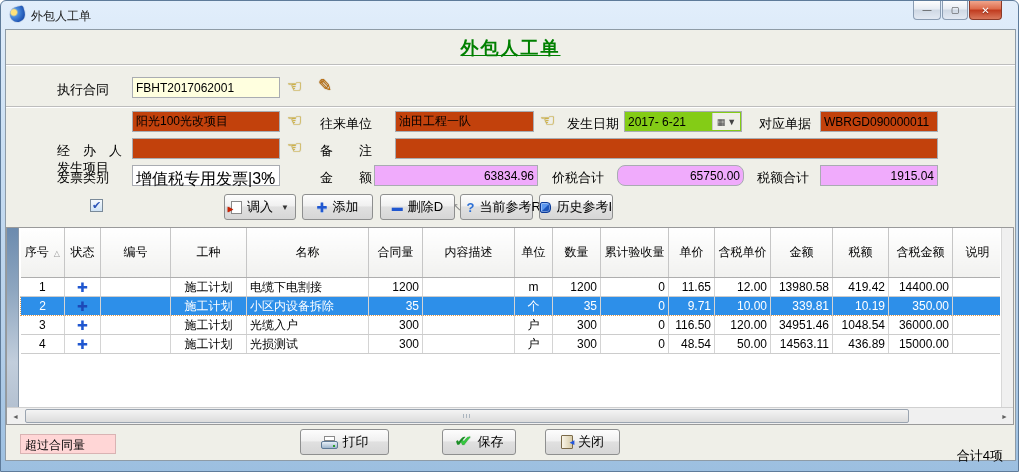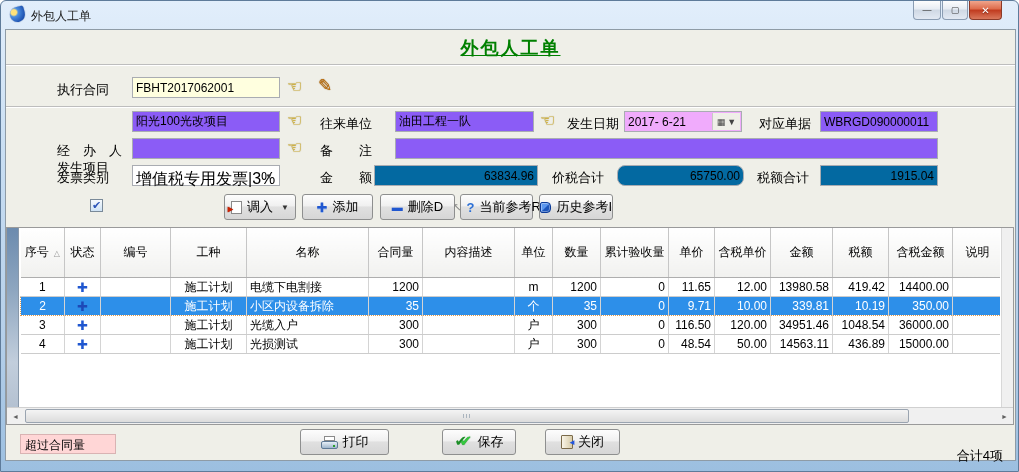--- a/index.html
+++ b/index.html
@@ -41,41 +41,41 @@
   [data-name="page-title"] {
     position:absolute; top:6px; left:0; right:0; text-align:center;
     color:#008000; font-size:18px; font-weight:bold; text-decoration:underline; letter-spacing:2px;
   }
   .sep { position:absolute; left:0; right:0; height:2px; border-top:1px solid #bdbdbd; border-bottom:1px solid #ffffff; }
   #sep1 { top:34px; }
   #sep2 { top:76px; }
 
   .lbl { position:absolute; font-size:13px; color:#000; white-space:nowrap; }
   .tbx {
-    position:absolute; height:21px; border:1px solid #a9acb2; background:#8b5cf6;
+    position:absolute; height:21px; border:1px solid #a9acb2; background:#c2410c;
     font-family:inherit; font-size:12px; padding:0 3px; color:#000;
   }
-  .tbx.yellow { background:#0369a1; }
+  .tbx.yellow { background:#f0abfc; }
   .tbx.num { text-align:right; }
 
   
   [data-name="contract-label"] { left:51px; top:51px; }
   [data-name="contract-input"] { left:126px; top:47px; width:148px; background:#ffffdf; }
   [data-name="contract-lookup-icon"] { left:281px; top:46px; }
   [data-name="edit-icon"] { position:absolute; left:312px; top:45px; font-size:17px; color:#c07010; text-shadow:0 0 1px #7a4a00; }
 
   
   [data-name="project-label"] { left:51px; top:85px;margin-top:44px; }
   [data-name="project-input"] { left:126px; top:81px; width:148px; }
   [data-name="project-lookup-icon"] { left:281px; top:80px; }
   [data-name="partner-label"] { left:314px; top:85px; }
   [data-name="partner-input"] { left:389px; top:81px; width:139px; }
   [data-name="partner-lookup-icon"] { left:534px; top:80px; }
   [data-name="date-label"] { left:561px; top:85px; }
-  [data-name="date-field"] { position:absolute; left:618px; top:81px; width:118px; height:21px; border:1px solid #a9acb2; background:#f0abfc; }
+  [data-name="date-field"] { position:absolute; left:618px; top:81px; width:118px; height:21px; border:1px solid #a9acb2; background:#84cc16; }
   [data-name="date-value"] { position:absolute; left:3px; top:3px; font-size:12px; }
   [data-name="date-picker-button"] { position:absolute; right:1px; top:1px; bottom:1px; width:28px; background:#efefe8; display:flex; align-items:center; justify-content:center; gap:2px; font-size:9px; color:#444; border-left:1px solid #c8c8c8; }
   [data-name="docno-label"] { left:753px; top:85px; }
   [data-name="docno-input"] { left:814px; top:81px; width:118px; }
 
   
   [data-name="handler-label"] { left:51px; top:112px; }
   [data-name="handler-input"] { left:126px; top:108px; width:148px; }
   [data-name="handler-lookup-icon"] { left:281px; top:107px; }
   [data-name="remark-label"] { left:314px; top:112px; }

